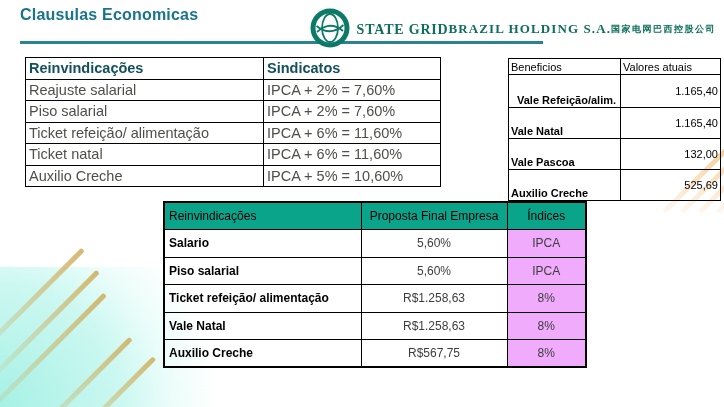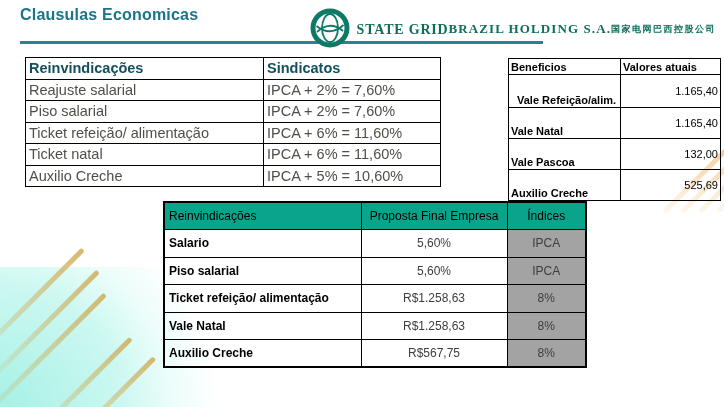--- a/index.html
+++ b/index.html
@@ -40,36 +40,36 @@
   td { border:1px solid #000; overflow:hidden; white-space:nowrap; }
 
   
   .t1 { position:absolute; left:25px; top:57px; }
   .t1 td { height:21.5px; font-size:14.5px; padding:0 3px; color:#4f4f4a; vertical-align:middle; }
   .t1 tr.hdr td { color:#11505c; font-weight:700; }
 
   
   .t2 { position:absolute; left:508px; top:58px; }
   .t2 td { font-size:11px; padding:0 2px; color:#000; }
-  .t2 tr.hdr td { height:16px; font-weight:700; vertical-align:middle; }
+  .t2 tr.hdr td { height:16px; font-weight:400; vertical-align:middle; }
   .t2 td.lbl { font-weight:700; vertical-align:bottom; padding-bottom:1px; }
   .t2 td.val { text-align:right; vertical-align:middle; }
   .t2 tr.short td { height:33px;padding-left:8px; }
   .t2 tr.tall  td { height:31px; }
 
   
   .t3 { position:absolute; left:163px; top:201px; border:2px solid #000; }
   .t3 td { height:27.5px; font-size:12px; vertical-align:middle; }
   .t3 tr.hdr td { background:#0aa48b; color:#000; }
   .t3 td.c1 { padding-left:4px; }
   .t3 tr.hdr td.c1 { font-weight:400; }
   .t3 td.c2, .t3 td.c3 { text-align:center; }
   .t3 tbody tr:not(.hdr) td.c1 { font-weight:700; color:#000; }
   .t3 tbody tr:not(.hdr) td.c2 { color:#3d3d3d; }
-  .t3 tbody tr:not(.hdr) td.c3 { background:#a3a3a3; color:#3d3d3d; }
+  .t3 tbody tr:not(.hdr) td.c3 { background:#f0abfc; color:#3d3d3d; }
 </style>
 </head>
 <body>
 
 <div id="slide">
 
   <div class="corner-gradient"></div>
   <div class="stripe gold s1"></div>
   <div class="stripe gold s2"></div>
   <div class="stripe gold s3"></div>

